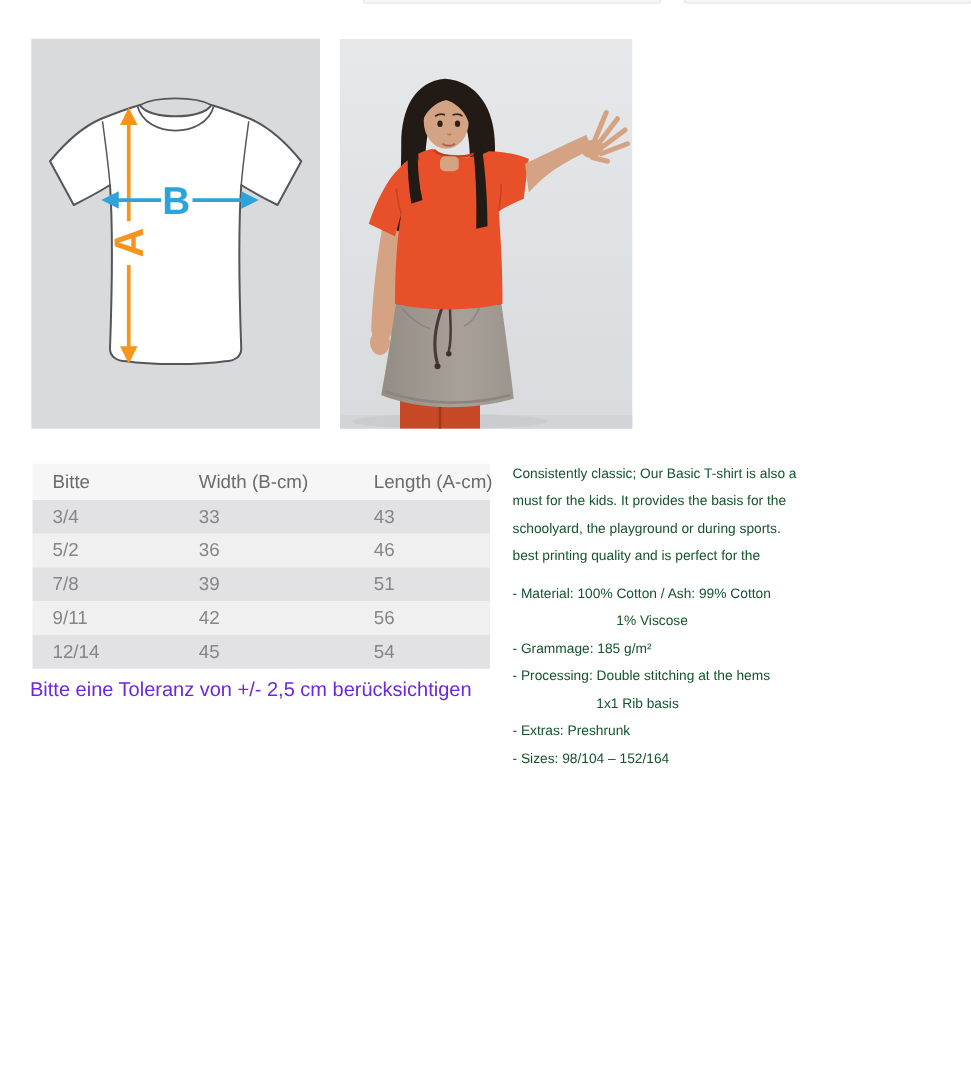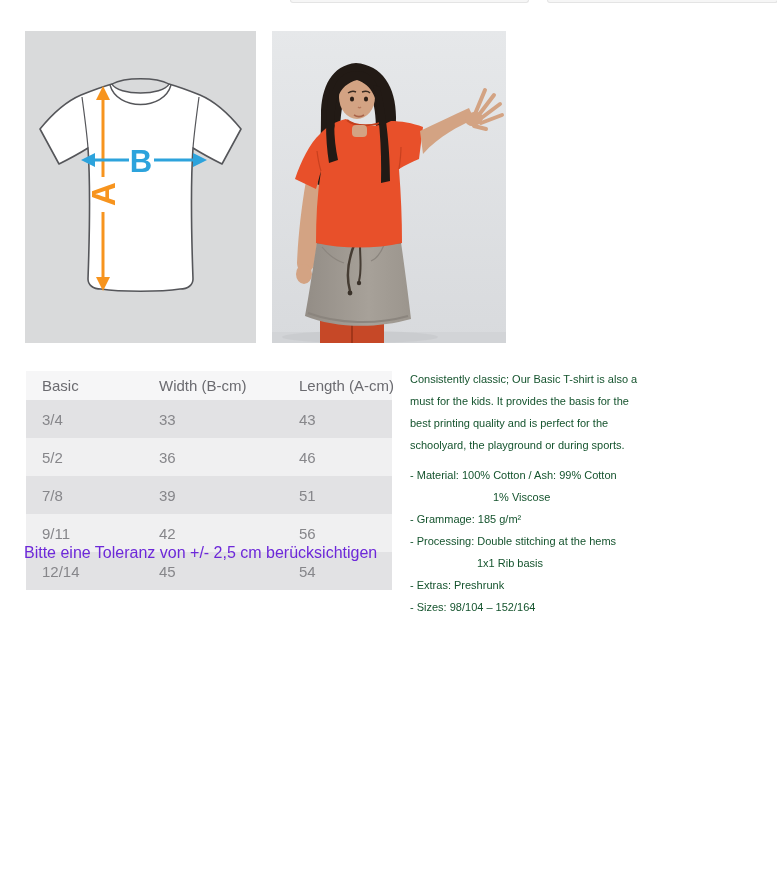--- a/index.html
+++ b/index.html
@@ -13,21 +13,21 @@
   .top-sliver.s1 { left:290px; width:239px; }
   .top-sliver.s2 { left:547px; width:231px; }
 
   
   .diagram-panel { position:absolute; left:25px; top:31px; width:231px; height:312px; background:#d9dadb; }
   .photo-panel   { position:absolute; left:272px; top:31px; width:234px; height:312px; }
   .diagram-panel svg, .photo-panel svg { display:block; width:100%; height:100%; }
 
   
   .size-table { position:absolute; left:26px; top:371px; width:366px; font-size:15px; }
-  .trow { display:grid; grid-template-columns:117px 140px 1fr; align-items:center; height:38px; }
+  .trow { display:grid; grid-template-columns:117px 140px 1fr; align-items:center; height:27px; }
   .trow.thead { height:29px; background:#f6f6f7; color:#6b6b70; }
   .tbody .trow { color:#86868a; }
   .tbody .trow:nth-child(odd)  { background:#e2e2e4; }
   .tbody .trow:nth-child(even) { background:#f0f0f1; }
   .tcell { padding-left:16px; white-space:nowrap; }
 
   .tolerance-note { position:absolute; left:24px; top:544px; font-size:16px; color:#6d28d9; white-space:nowrap; }
 
   
   .description { position:absolute; left:410px; top:368px; width:360px; font-size:11px; line-height:22px; color:#14532d; }
@@ -148,21 +148,21 @@
         <path fill="none" stroke="#3a2c22" stroke-width="1.4" d="M76,62 C79,60 82,60 84,61"></path>
         <path fill="none" stroke="#3a2c22" stroke-width="1.4" d="M90,61 C93,60 96,60 98,62"></path>
         <path fill="none" stroke="#b5795c" stroke-width="1.3" d="M86,76 C87,77 88,77 89,76"></path>
         <path fill="none" stroke="#a9644a" stroke-width="1.6" d="M82,84 C85,86 89,86 92,84"></path>
       </g>
     </svg>
   </div>
 
   <div class="size-table">
     <div class="trow thead">
-        <div class="tcell">Basic</div>
+        <div class="tcell">Bitte</div>
         <div class="tcell">Width (B-cm)</div>
         <div class="tcell">Length (A-cm)</div>
       </div>
     <div class="tbody">
         <div class="trow">
           <div class="tcell">3/4</div>
           <div class="tcell">33</div>
           <div class="tcell">43</div>
         </div>
         <div class="trow">
@@ -187,22 +187,22 @@
         </div>
       </div>
   </div>
 
   <div class="tolerance-note">Bitte eine Toleranz von +/- 2,5 cm berücksichtigen</div>
 
   <div class="description">
     <div>
         <div class="line">Consistently classic; Our Basic T-shirt is also a</div>
         <div class="line">must for the kids. It provides the basis for the</div>
+        <div class="line">schoolyard, the playground or during sports.</div>
         <div class="line">best printing quality and is perfect for the</div>
-        <div class="line">schoolyard, the playground or during sports.</div>
       </div>
     <div class="spec-lines">
         <div class="line">- Material: 100% Cotton / Ash: 99% Cotton</div>
         <div class="line" style="padding-left: 83px;">1% Viscose</div>
         <div class="line">- Grammage: 185 g/m²</div>
         <div class="line">- Processing: Double stitching at the hems</div>
         <div class="line" style="padding-left: 67px;">1x1 Rib basis</div>
         <div class="line">- Extras: Preshrunk</div>
         <div class="line">- Sizes: 98/104 – 152/164</div>
       </div>

